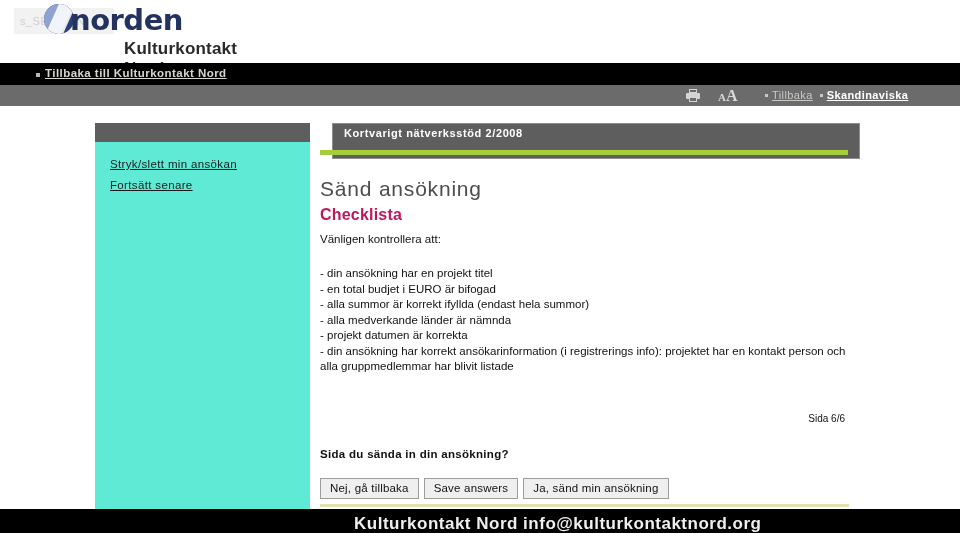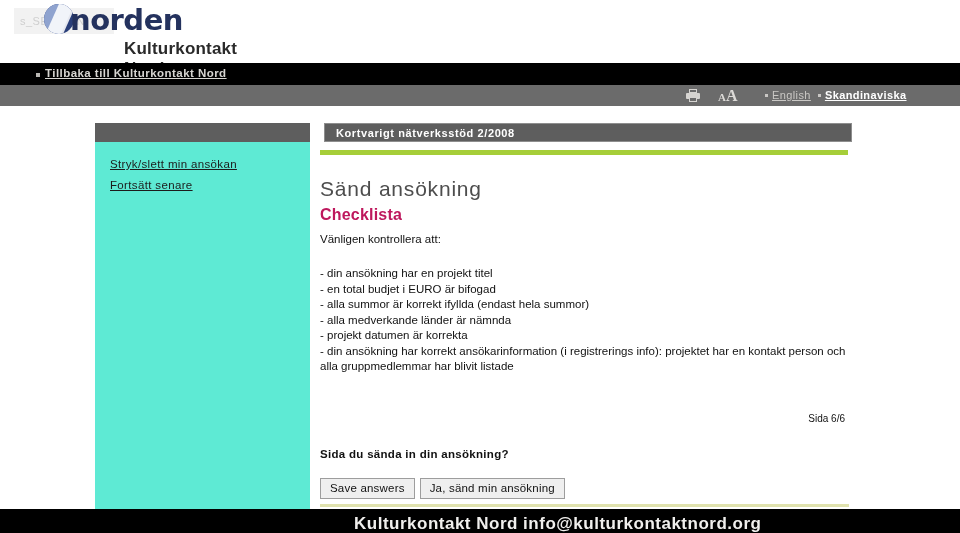--- a/index.html
+++ b/index.html
@@ -197,22 +197,22 @@
   .sb-2 { top: 56px; }
 
   
   .main {
     position: absolute;
     left: 320px; top: 123px;
     width: 530px;
   }
   .crumb-bar {
     position: absolute;
-    left: 4px; top: 0;
-    width: 528px; height: 19px;
+    left: 12px; top: 0;
+    width: 528px; height: 36px;
     background: #5e5e5e;
     border: 1px solid #8e8e8e;
     box-sizing: border-box;
   }
   .crumb-text {
     position: absolute;
     left: 11px; top: 3px;
     font-size: 11px;
     font-weight: bold;
     letter-spacing: .6px;
@@ -339,21 +339,21 @@
 <div class="utilbar">
   <span class="util-print">
     <span class="top"></span>
     <span class="body"></span>
     <span class="out"></span>
   </span>
   <span class="util-aa">
     <span class="a-small">A</span><span class="a-big">A</span>
   </span>
   <span class="lang-group">
-    <span class="lang-bullet"></span><a class="lang-en" href="#">English</a><span class="lang-bullet"></span><a class="lang-sk" href="#">Skandinaviska</a>
+    <span class="lang-bullet"></span><a class="lang-en" href="#">Tillbaka</a><span class="lang-bullet"></span><a class="lang-sk" href="#">Skandinaviska</a>
   </span>
 </div>
 
 <div class="sidebar">
   <div class="sidebar-head"></div>
   <a class="sidebar-link sb-1" href="#">Stryk/slett min ansökan</a>
   <a class="sidebar-link sb-2" href="#">Fortsätt senare</a>
 </div>
 
 <div class="main">
@@ -368,20 +368,21 @@
     <li>- din ansökning har en projekt titel</li>
     <li>- en total budjet i EURO är bifogad</li>
     <li>- alla summor är korrekt ifyllda (endast hela summor)</li>
     <li>- alla medverkande länder är nämnda</li>
     <li>- projekt datumen är korrekta</li>
     <li>- din ansökning har korrekt ansökarinformation (i registrerings info): projektet har en kontakt person och alla gruppmedlemmar har blivit listade</li>
   </ul>
   <div class="pagecount">Sida 6/6</div>
   <div class="confirm-q">Sida du sända in din ansökning?</div>
   <div class="btn-row">
+    <button class="btn">Nej, gå tillbaka</button>
     <button class="btn">Save answers</button>
     <button class="btn">Ja, sänd min ansökning</button>
   </div>
 </div>
 
 <div class="bottom-rule"></div>
 
 <div class="footer">
   <div class="footer-text">Kulturkontakt Nord  info@kulturkontaktnord.org</div>
 </div>

